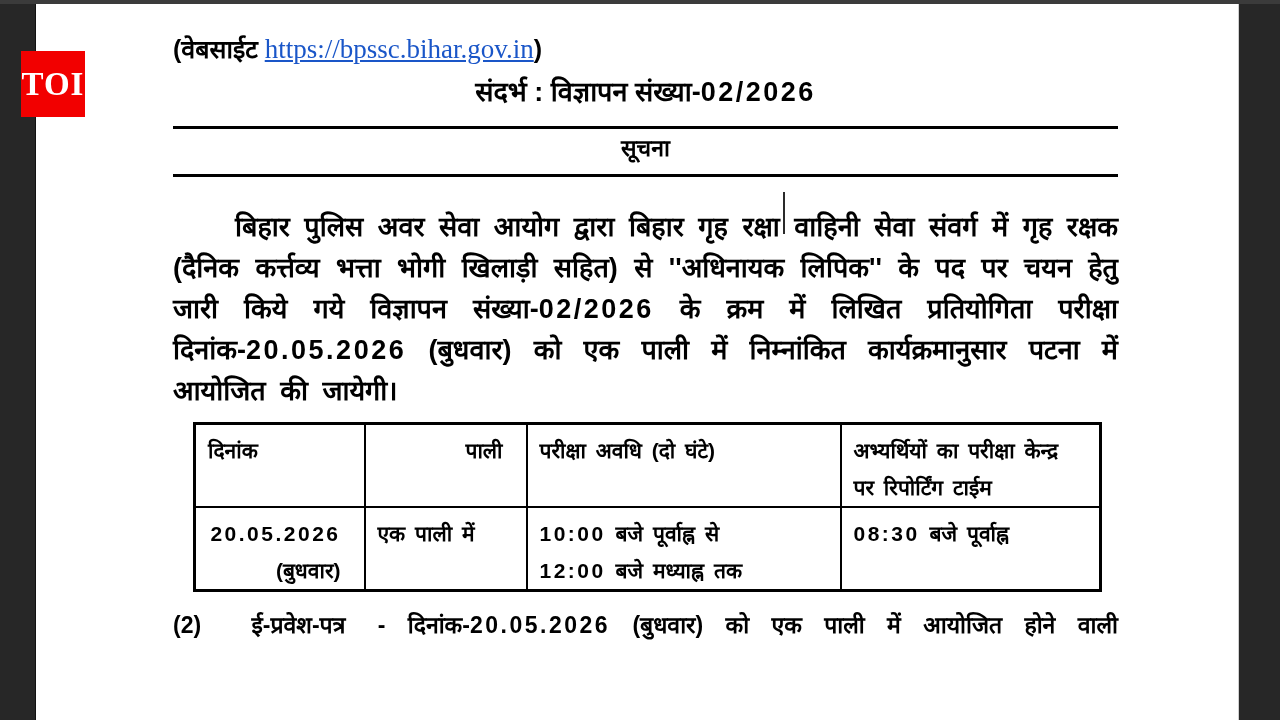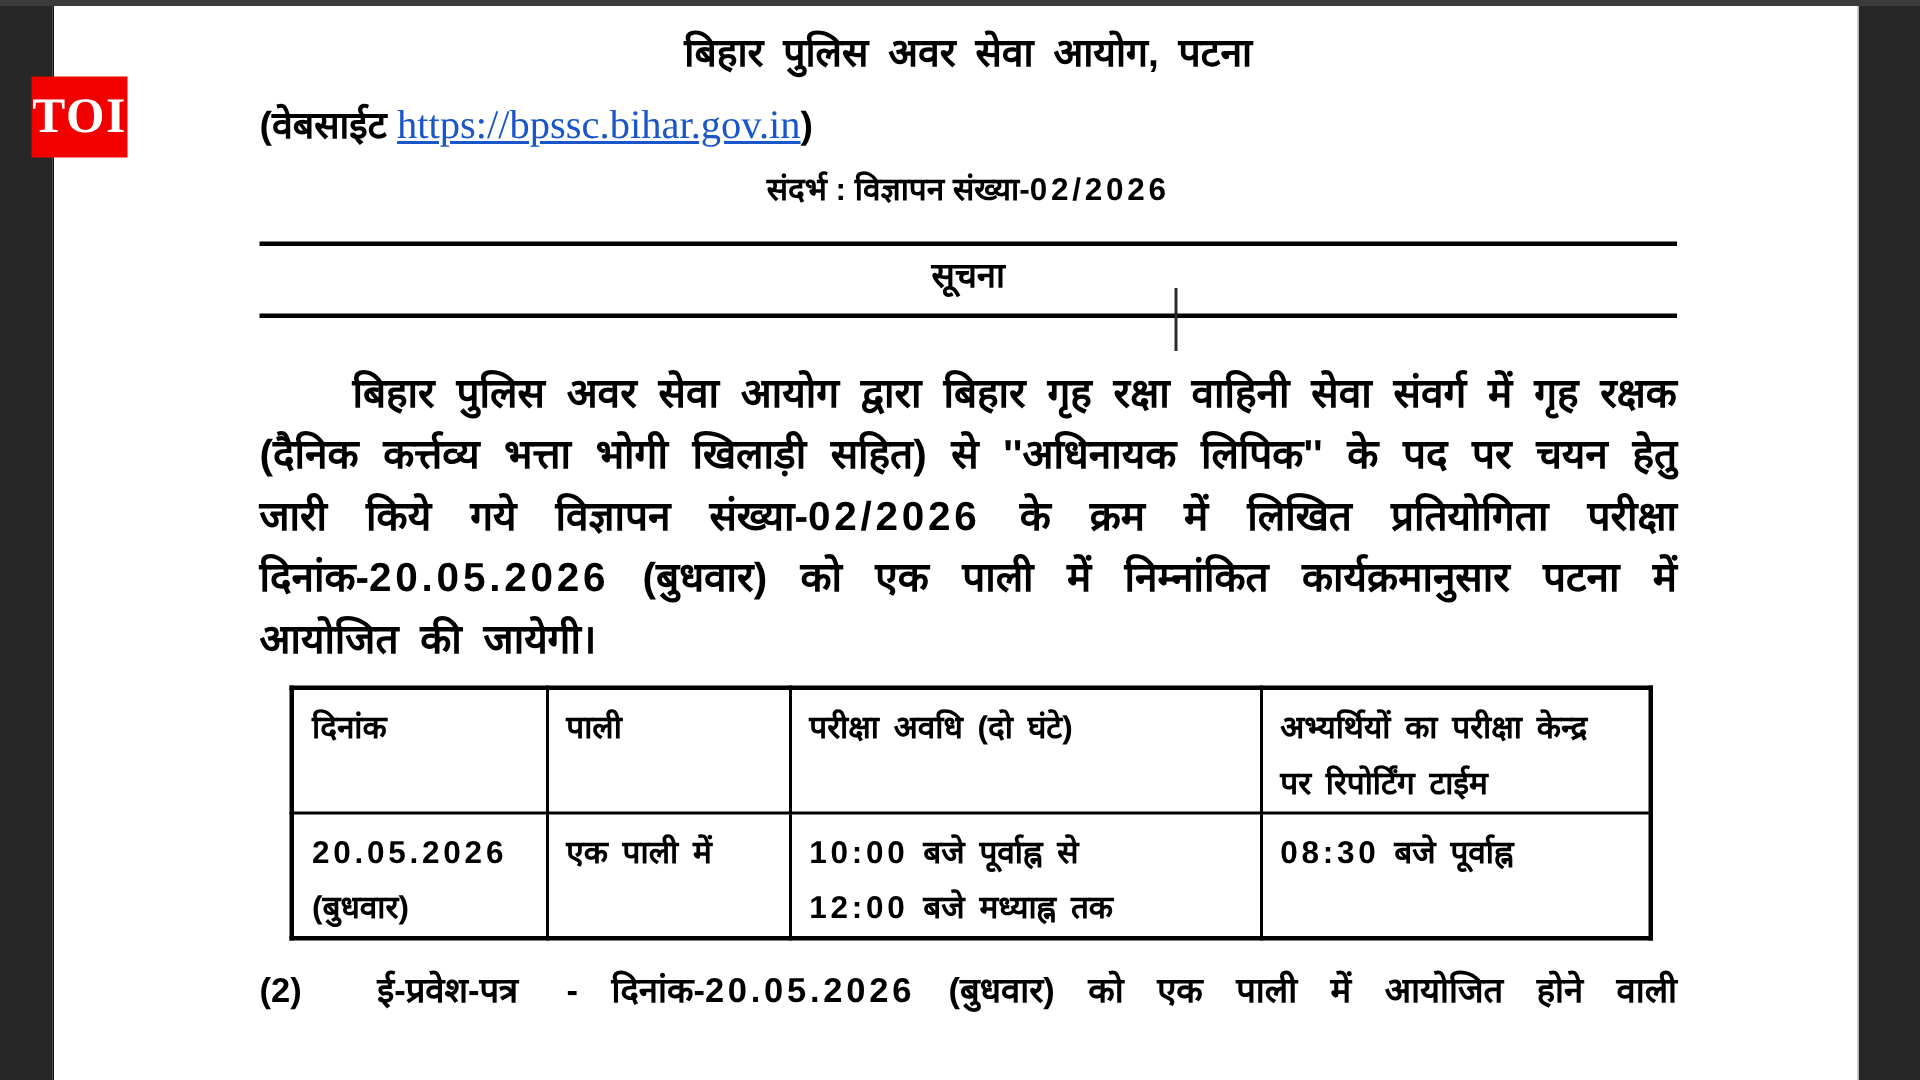--- a/index.html
+++ b/index.html
@@ -14,42 +14,42 @@
     background:var(--frame_top,#3b3b3b);
   }
   .page {
     position:absolute; left:35px; top:4px; width:1204px; height:716px;
     background:#ffffff;
     border-left:1px solid #111; border-right:1px solid #cfcfcf;
     padding:14px 120px 0 137px;
     overflow:hidden;
   }
   .toi-badge {
-    position:absolute; left:21px; top:51px; width:64px; height:54px;
+    position:absolute; left:21px; top:51px; width:64px; height:66px;
     background:var(--badge_bg,#f20000);
     color:#fff; font-family:"Liberation Serif", serif; font-weight:bold;
     font-size:33px; letter-spacing:1px;
     display:flex; align-items:center; justify-content:center;
     z-index:5;
   }
   .org-title {
     text-align:center; font-size:26px; font-weight:bold; line-height:34px;
     word-spacing:6px;
   }
   .website-line {
     text-align:left; font-size:25px; font-weight:bold; margin-top:14px;
     line-height:34px;
   }
   .url {
     font-family:"Liberation Serif", serif; font-weight:normal;
     color:var(--link_blue,#1a56c8); text-decoration:underline;
     font-size:27px; cursor:pointer;
   }
   .reference {
-    text-align:center; font-size:21px; font-weight:bold; margin-top:11px;
+    text-align:center; font-size:27px; font-weight:bold; margin-top:11px;
     line-height:30px;
   }
   .rule { border-top:3px solid #000; margin-top:19px; }
   .rule2 { border-top:3px solid #000; margin-top:6px; }
   .notice-heading {
     margin-top:4px; font-size:23px; font-weight:bold; line-height:40px;
     text-align:justify; text-align-last:justify; word-spacing:5px;
   }
   .notice-heading-center {
     text-align:center; font-size:23px; font-weight:bold; line-height:38px;
@@ -66,40 +66,39 @@
     margin:10px 0 0 20px; border-collapse:collapse; table-layout:fixed;
     width:906px; border:3px solid #000;
     font-size:21px; font-weight:bold;
   }
   th, td {
     border:2px solid #000; vertical-align:top; text-align:left;
     padding:7px 23px 0 12px; line-height:37px; word-spacing:4px;
   }
   th { height:78px; }
   td { height:78px; }
-  .cell-center { text-align:left; }
+  .cell-center { text-align:right; }
   .item2-line {
     margin-top:13px; font-size:23px; font-weight:bold; line-height:40px;
     text-align:justify; text-align-last:justify; word-spacing:5px;
   }
   .item2-num { margin-right:28px; }
   .item2-label { text-underline-offset:5px; margin-right:10px; }
   .artifact {
     position:absolute; left:783px; top:192px; width:2px; height:42px;
     background:#2a2a2a;
   }
 </style>
 </head>
 <body>
 
 <div class="topbar"></div>
 
 <div class="page">
 
-  <div class="org-title">बिहार पुलिस अवर सेवा आयोग, पटना</div>
 
   <div class="website-line">
     <span>(वेबसाईट</span>
     <a class="url">https://bpssc.bihar.gov.in</a><span>)</span>
   </div>
 
   <div class="reference"><span>संदर्भ : विज्ञापन संख्या-</span><span class="num">02/2026</span></div>
 
   <div class="rule"></div>
 

